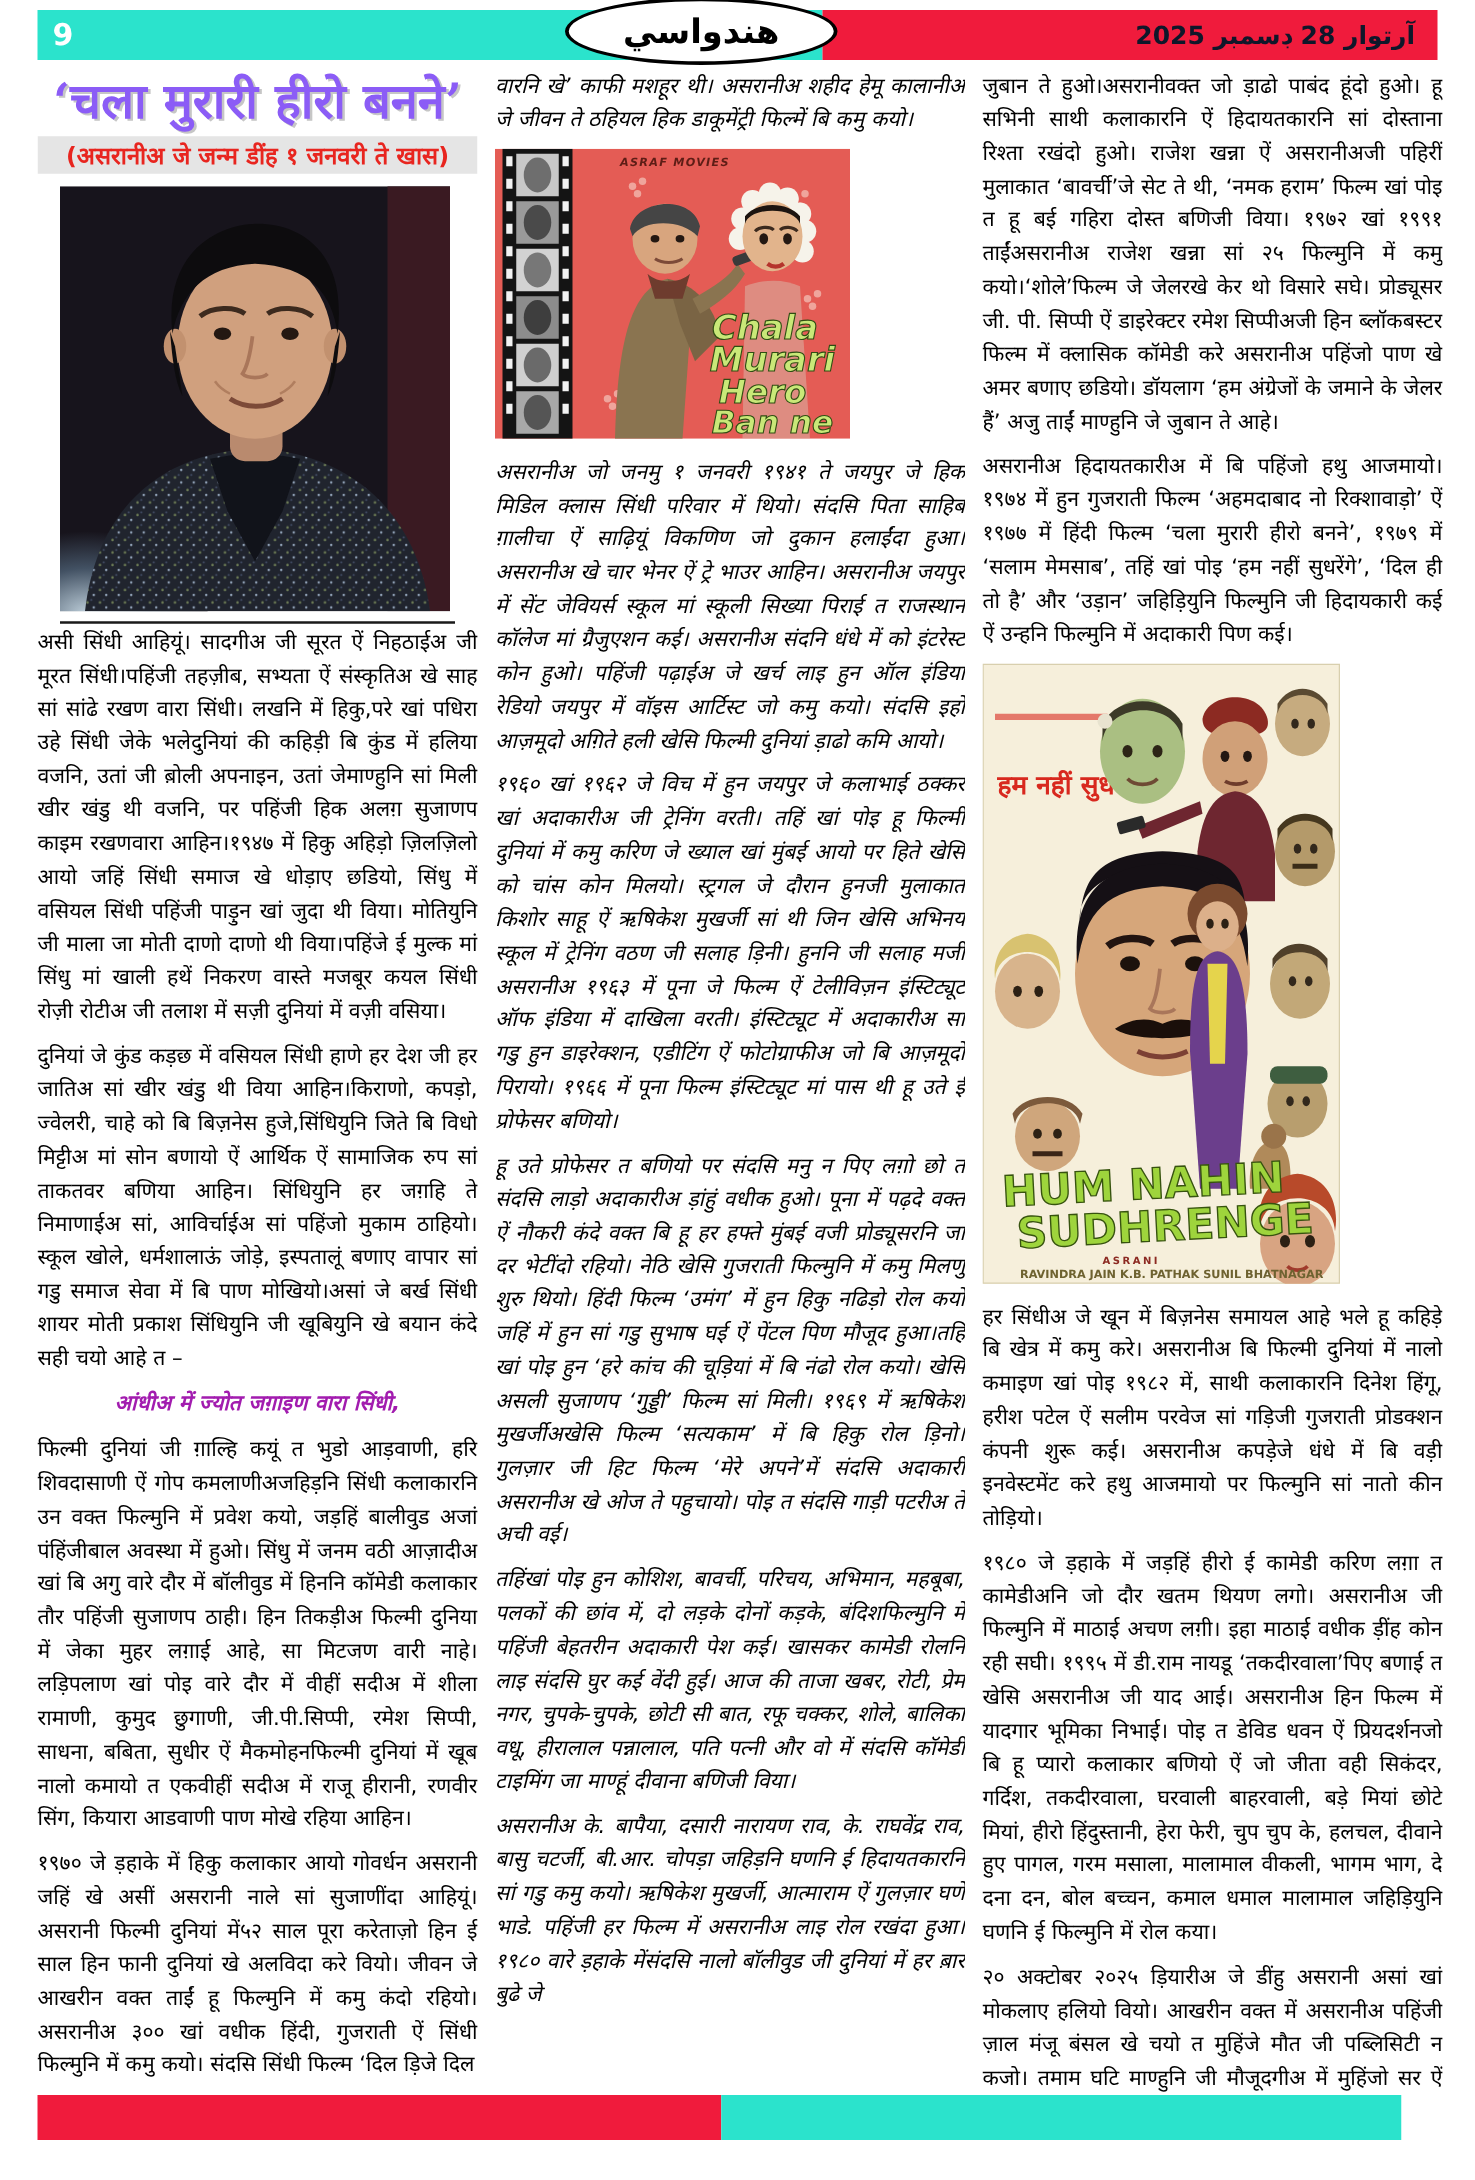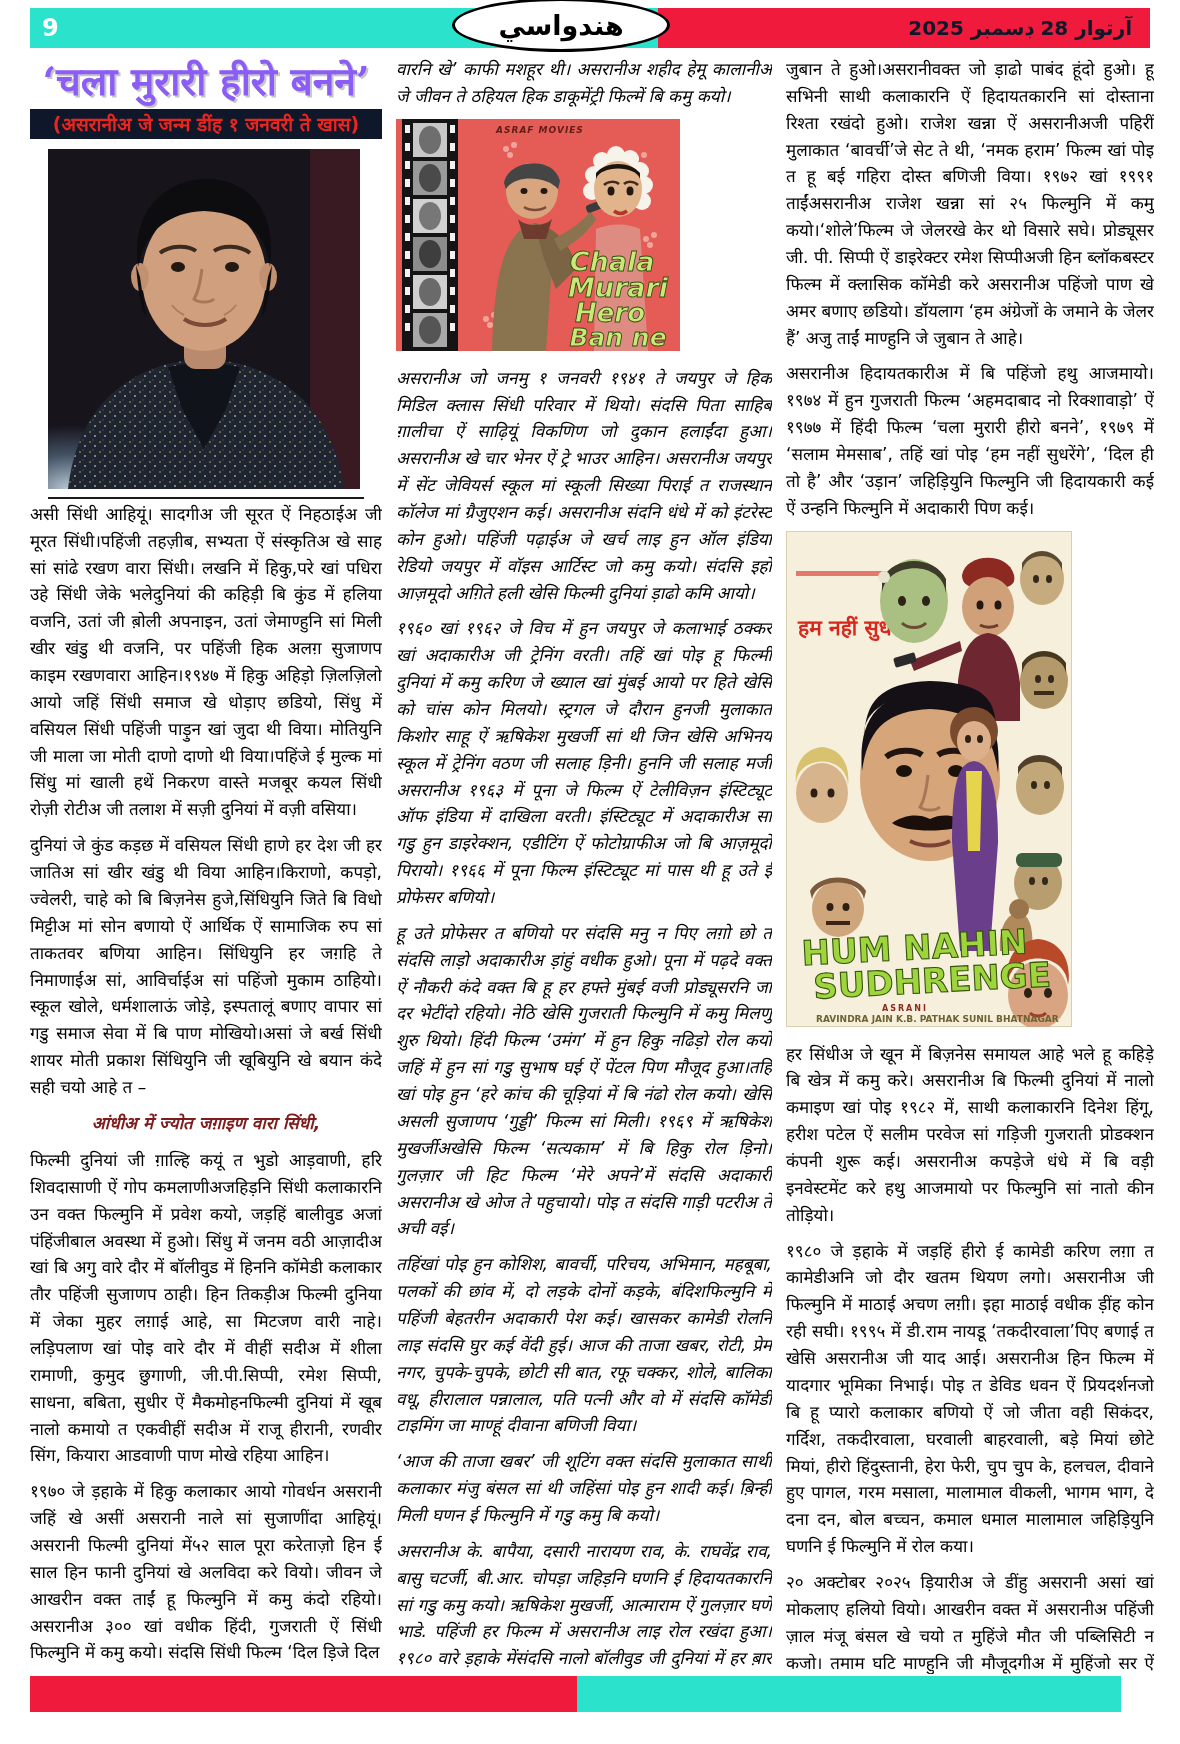--- a/index.html
+++ b/index.html
@@ -16,29 +16,29 @@
         border:3px solid #000;border-radius:50%;display:flex;align-items:center;justify-content:center;
         font-size:27px;font-weight:bold;color:#000;direction:rtl;z-index:3;}
   
   .columns{position:absolute;top:56px;left:30px;right:26px;bottom:70px;display:flex;gap:14px;}
   .col{overflow:hidden;}
   .col1{width:352px;}
   .col2{width:376px;font-style:italic;}
   .col3{flex:1;}
   .headline{margin:4px 0 6px;text-align:center;font-size:39px;line-height:1.1;font-weight:bold;
         color:#8b5cf6;text-shadow:2px 2px 0 #c6c6c6;font-family:"DejaVu Serif",serif;}
-  .subhead{display:block;margin:0 0 10px;background:#0f172a;color:#E8251F;font-weight:bold;
+  .subhead{display:block;margin:0 0 10px;background:#e5e5e5;color:#E8251F;font-weight:bold;
         font-size:19px;text-align:center;padding:2px 2px;}
   figure{margin:0 0 8px;}
   .photo-frame{display:block;margin:0 auto 2px;border-bottom:2px solid #1a1a1a;padding-bottom:4px;
         width:316px;}
   .poster-frame{display:block;margin:4px auto 10px;}
   p.body{font-size:17px;line-height:1.58;text-align:justify;margin:0 0 9px;color:#000;}
   .poem{font-style:italic;font-weight:bold;text-align:center;font-size:17px;line-height:1.6;
-        margin:2px 0 10px;color:#7f1d1d;}
+        margin:2px 0 10px;color:#a21caf;}
   
   .bottombar{position:absolute;top:1676px;left:30px;height:36px;display:flex;}
   .bottombar .red{background:#F01B3C;width:547px;height:100%;}
   .bottombar .teal{background:#2BE3CC;width:544px;height:100%;}
 </style>
 </head>
 <body>
 
 <div class="page">
 
@@ -214,21 +214,20 @@
             <text x="214" y="203" font-size="26">Hero</text>
             <text x="222" y="227" font-size="25">Ban ne</text>
           </g>
         </svg>
       </figure>
 
       <p class="body">असरानीअ जो जनमु १ जनवरी १९४१ ते जयपुर जे हिक मिडिल क्लास सिंधी परिवार में थियो। संदसि पिता साहिब ग़ालीचा ऐं साढ़ियूं विकणिण जो दुकान हलाईंदा हुआ। असरानीअ खे चार भेनर ऐं ट्रे भाउर आहिन। असरानीअ जयपुर में सेंट जेवियर्स स्कूल मां स्कूली सिख्या पिराई त राजस्थान कॉलेज मां ग्रैजुएशन कई। असरानीअ संदनि धंधे में को इंटरेस्ट कोन हुओ। पहिंजी पढ़ाईअ जे खर्च लाइ हुन ऑल इंडिया रेडियो जयपुर में वॉइस आर्टिस्ट जो कमु कयो। संदसि इहो आज़मूदो अग़िते हली खेसि फिल्मी दुनियां ड़ाढो कमि आयो।</p>
       <p class="body">१९६० खां १९६२ जे विच में हुन जयपुर जे कलाभाई ठक्कर खां अदाकारीअ जी ट्रेनिंग वरती। तहिं खां पोइ हू फिल्मी दुनियां में कमु करिण जे ख्याल खां मुंबई आयो पर हिते खेसि को चांस कोन मिलयो। स्ट्रगल जे दौरान हुनजी मुलाकात किशोर साहू ऐं ऋषिकेश मुखर्जी सां थी जिन खेसि अभिनय स्कूल में ट्रेनिंग वठण जी सलाह ड़िनी। हुननि जी सलाह मजी असरानीअ १९६३ में पूना जे फिल्म ऐं टेलीविज़न इंस्टिट्यूट ऑफ इंडिया में दाखिला वरती। इंस्टिट्यूट में अदाकारीअ सां गडु हुन डाइरेक्शन, एडीटिंग ऐं फोटोग्राफीअ जो बि आज़मूदो पिरायो। १९६६ में पूना फिल्म इंस्टिट्यूट मां पास थी हू उते ई प्रोफेसर बणियो।</p>
       <p class="body">हू उते प्रोफेसर त बणियो पर संदसि मनु न पिए लग़ो छो त संदसि लाड़ो अदाकारीअ ड़ांहुं वधीक हुओ। पूना में पढ़दे वक्त ऐं नौकरी कंदे वक्त बि हू हर हफ्ते मुंबई वजी प्रोड्यूसरनि जा दर भेटींदो रहियो। नेठि खेसि गुजराती फिल्मुनि में कमु मिलणु शुरु थियो। हिंदी फिल्म ‘उमंग’ में हुन हिकु नढिड़ो रोल कयो जहिं में हुन सां गडु सुभाष घई ऐं पेंटल पिण मौजूद हुआ।तहिं खां पोइ हुन ‘हरे कांच की चूड़ियां में बि नंढो रोल कयो। खेसि असली सुजाणप ‘गुड्डी’ फिल्म सां मिली। १९६९ में ऋषिकेश मुखर्जीअखेसि फिल्म ‘सत्यकाम’ में बि हिकु रोल ड़िनो। गुलज़ार जी हिट फिल्म ‘मेरे अपने’में संदसि अदाकारी असरानीअ खे ओज ते पहुचायो। पोइ त संदसि गाड़ी पटरीअ ते अची वई।</p>
       <p class="body">तहिंखां पोइ हुन कोशिश, बावर्ची, परिचय, अभिमान, महबूबा, पलकों की छांव में, दो लड़के दोनों कड़के, बंदिशफिल्मुनि में पहिंजी बेहतरीन अदाकारी पेश कई। खासकर कामेडी रोलनि लाइ संदसि घुर कई वेंदी हुई। आज की ताजा खबर, रोटी, प्रेम नगर, चुपके-चुपके, छोटी सी बात, रफू चक्कर, शोले, बालिका वधू, हीरालाल पन्नालाल, पति पत्नी और वो में संदसि कॉमेडी टाइमिंग जा माण्हूं दीवाना बणिजी विया।</p>
-      <p class="body">‘आज की ताजा खबर’ जी शूटिंग वक्त संदसि मुलाकात साथी कलाकार मंजु बंसल सां थी जहिंसां पोइ हुन शादी कई। ब़िन्हीं मिली घणन ई फिल्मुनि में गडु कमु बि कयो।</p>
       <p class="body">असरानीअ के. बापैया, दसारी नारायण राव, के. राघवेंद्र राव, बासु चटर्जी, बी.आर. चोपड़ा जहिड़नि घणनि ई हिदायतकारनि सां गडु कमु कयो। ऋषिकेश मुखर्जी, आत्माराम ऐं गुलज़ार घणे भाडे. पहिंजी हर फिल्म में असरानीअ लाइ रोल रखंदा हुआ। १९८० वारे ड़हाके मेंसंदसि नालो बॉलीवुड जी दुनियां में हर ब़ार बुढे जे</p>
     </section>
 
     <section class="col col3">
       <p class="body">जुबान ते हुओ।असरानीवक्त जो ड़ाढो पाबंद हूंदो हुओ। हू सभिनी साथी कलाकारनि ऐं हिदायतकारनि सां दोस्ताना रिश्ता रखंदो हुओ। राजेश खन्ना ऐं असरानीअजी पहिरीं मुलाकात ‘बावर्ची’जे सेट ते थी, ‘नमक हराम’ फिल्म खां पोइ त हू बई गहिरा दोस्त बणिजी विया। १९७२ खां १९९१ ताईंअसरानीअ राजेश खन्ना सां २५ फिल्मुनि में कमु कयो।‘शोले’फिल्म जे जेलरखे केर थो विसारे सघे। प्रोड्यूसर जी. पी. सिप्पी ऐं डाइरेक्टर रमेश सिप्पीअजी हिन ब्लॉकबस्टर फिल्म में क्लासिक कॉमेडी करे असरानीअ पहिंजो पाण खे अमर बणाए छडियो। डॉयलाग ‘हम अंग्रेजों के जमाने के जेलर हैं’ अजु ताईं माण्हुनि जे जुबान ते आहे।</p>
       <p class="body">असरानीअ हिदायतकारीअ में बि पहिंजो हथु आजमायो। १९७४ में हुन गुजराती फिल्म ‘अहमदाबाद नो रिक्शावाड़ो’ ऐं १९७७ में हिंदी फिल्म ‘चला मुरारी हीरो बनने’, १९७९ में ‘सलाम मेमसाब’, तहिं खां पोइ ‘हम नहीं सुधरेंगे’, ‘दिल ही तो है’ और ‘उड़ान’ जहिड़ियुनि फिल्मुनि जी हिदायकारी कई ऐं उन्हनि फिल्मुनि में अदाकारी पिण कई।</p>
 
       <figure class="poster-frame">
         <svg width="286" height="496" viewBox="0 0 286 496">
           <rect x="0" y="0" width="286" height="496" fill="#F6EFDB"></rect>

